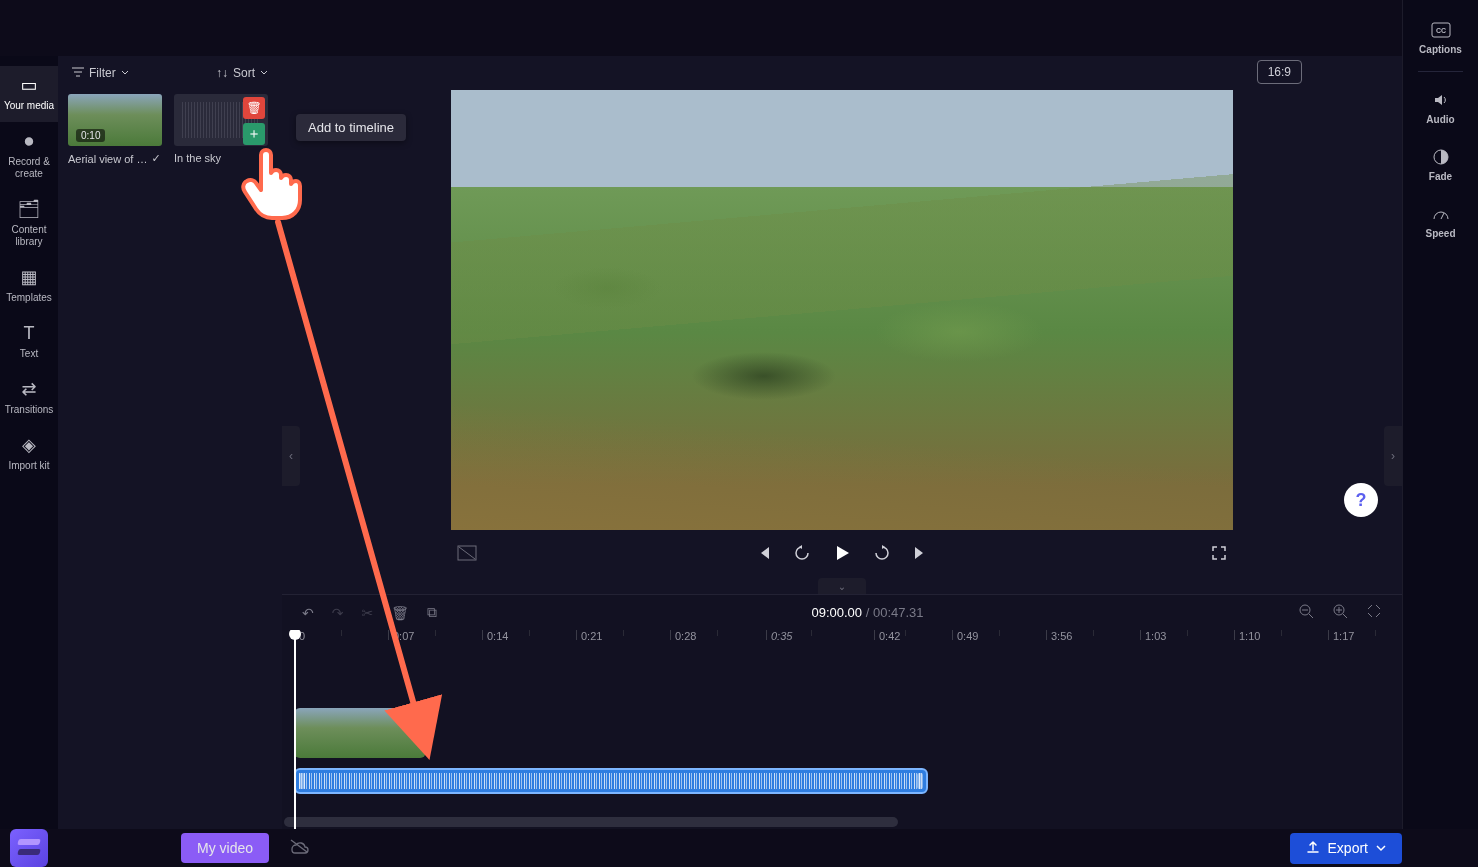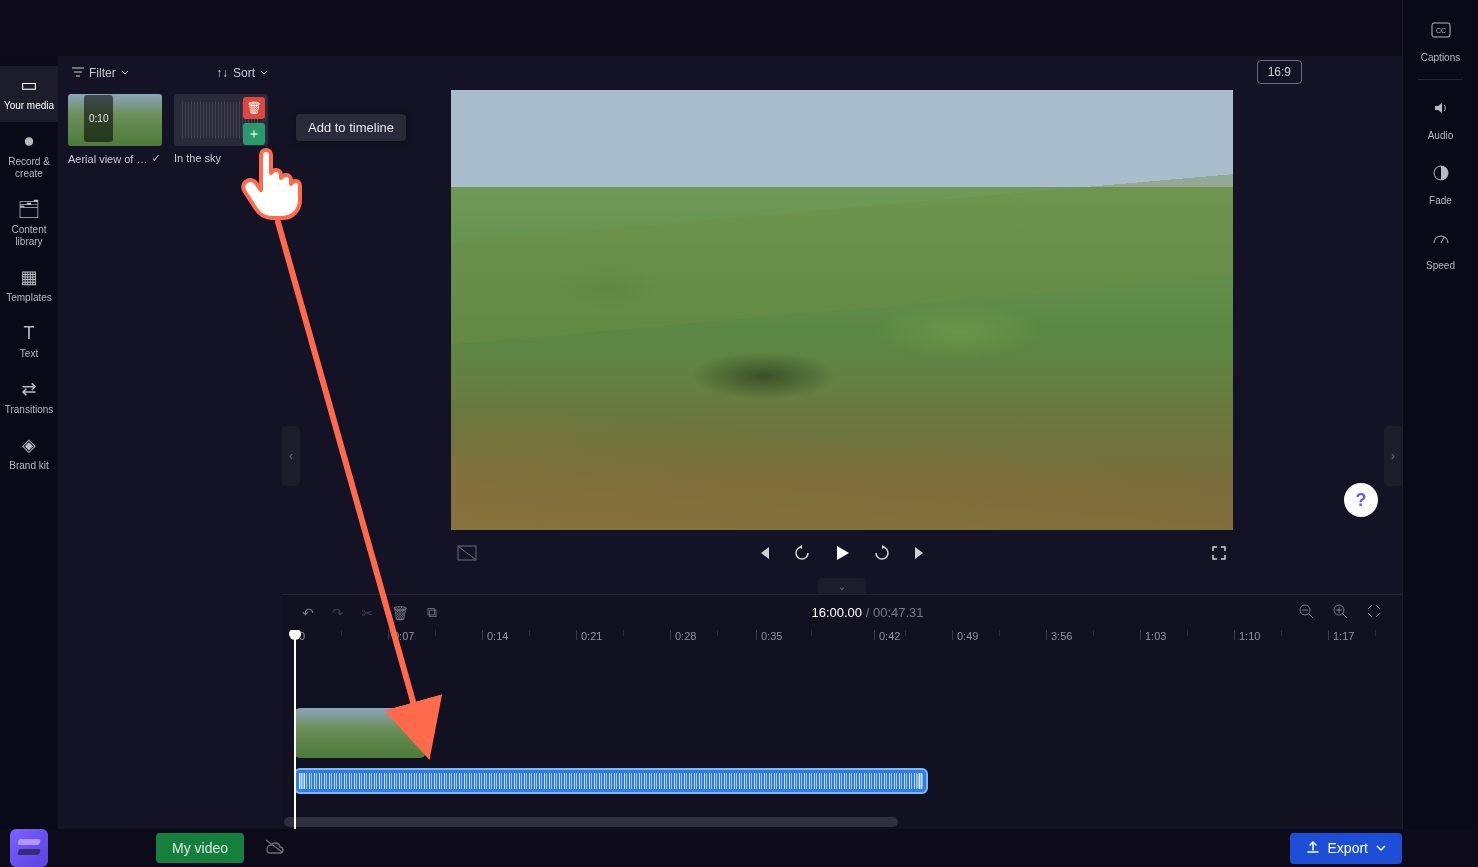--- a/index.html
+++ b/index.html
@@ -54,25 +54,25 @@
   position: relative;
   width: 200px;
   justify-content: center;
 }
 .import-btn .dd {
   position:absolute; right:0; top:0; bottom:0; width:30px;
   border-left:1px solid rgba(255,255,255,.15);
   display:flex; align-items:center; justify-content:center;
 }
 .title-btn {
-  background:#15803d;
+  background:#8b5cf6;
   border:none; color:#e5e5ea;
   padding:7px 16px; border-radius:4px;
   font-size:14px;
-  margin-left: 94px;
+  margin-left: 119px;
 }
 .nosync-icon { color:#6c6c7a; margin-left:6px; }
 .spacer { flex:1; }
 .export-btn {
   background:#1d4ed8; border:none; border-radius:4px;
   color:#fff; padding:7px 16px; font-size:14px;
   display:flex; align-items:center; gap:8px;
   margin-right: 62px;
 }
 .left-nav {
@@ -112,22 +112,22 @@
 .media-item { width:94px; }
 .media-thumb {
   width:94px; height:52px; border-radius:3px;
   background:#2a2a3a; position:relative;
   overflow:hidden;
 }
 .thumb-aerial {
   background: linear-gradient(180deg,#8aa5bb 0%, #6d8e5a 40%, #4b7a3a 100%);
 }
 .media-dur {
-  position:absolute; left:16px; bottom:4px;
-  background:rgba(0,0,0,.55); padding:18px 5px;
+  position:absolute; left:8px; bottom:4px;
+  background:rgba(0,0,0,.55); padding:1px 5px;
   font-size:10px; border-radius:3px;text-align:right;
 }
 .media-label { font-size:11px; color:#c9c9d0; margin-top:6px;
   display:flex; align-items:center; gap:4px;
   white-space:nowrap; overflow:hidden; text-overflow:ellipsis; }
 .thumb-audio {
   background:#2a2a3a;
 }
 .waveform-mini {
   position:absolute; inset:8px;
@@ -278,22 +278,22 @@
   background:#2e2e3e; border-radius:5px;
 }
 .right-nav {
   grid-row:1 / -1; grid-column:4;
   background:#0a0918;
   display:flex; flex-direction:column; align-items:center;
   padding-top:10px; gap:2px;
   border-left:1px solid #1d1c2b;
 }
 .right-nav .nav-item { display:flex; flex-direction:column; align-items:center;
-  gap:12px; color:#b9b9c2; font-size:10px;
-  width:100%; padding:10px 2px; text-align:center;}
+  gap:4px; color:#b9b9c2; font-size:10px;
+  width:100%; padding:10px 2px; text-align:center;font-weight:bold;}
 .right-nav hr { width:60%; border:none; border-top:1px solid #25253a; margin:4px 0 6px;}
 .help-fab{
   position:absolute; right:100px; bottom:350px;
   width:34px; height:34px; border-radius:50%;
   background:#fff; color:#5b5fef;
   display:flex; align-items:center; justify-content:center;
   font-weight:bold; font-size:18px;
   z-index:4;
 }
 svg.annot { position:absolute; pointer-events:none; z-index:10; }
@@ -349,21 +349,21 @@
     <div class="nav-item">
       <span class="nav-icon">T</span>
       <span>Text</span>
     </div>
     <div class="nav-item">
       <span class="nav-icon">⇄</span>
       <span>Transitions</span>
     </div>
     <div class="nav-item">
       <span class="nav-icon">◈</span>
-      <span>Brand kit</span>
+      <span>Import kit</span>
     </div>
   </div>
 
   <div class="media-panel">
     <div class="media-top">
       <div class="filter-btn">
         <span>
           <svg width="12" height="10" viewBox="0 0 12 10">
               <path d="M0 1h12M2 5h8M4 9h4" stroke="#c9c9d0" stroke-width="1.2"></path>
             </svg>
@@ -473,21 +473,21 @@
       <div class="bottom-collapse">⌄</div>
     </div>
 
     <div class="timeline-toolbar">
       <span class="tl-tool">↶</span>
       <span class="tl-tool dis">↷</span>
       <span class="tl-tool dis">✂</span>
       <span class="tl-tool">🗑</span>
       <span class="tl-tool">⧉</span>
       <div class="tl-time">
-        <span class="cur">16:00.00</span>
+        <span class="cur">09:00.00</span>
         <span class="tot"> / </span><span class="tot">00:47.31</span>
       </div>
       <span class="tl-tool">
         <svg width="16" height="16" viewBox="0 0 16 16">
             <circle cx="7" cy="7" r="5" stroke="#7a7a88" fill="none"></circle>
             <line x1="11" y1="11" x2="15" y2="15" stroke="#7a7a88"></line>
             <line x1="4" y1="7" x2="10" y2="7" stroke="#7a7a88"></line>
           </svg>
       </span>
       <span class="tl-tool">
@@ -510,21 +510,21 @@
           <div class="tick" style="left: 12px;">0</div>
           <div class="tick minor" style="left: 59px;"></div>
           <div class="tick" style="left: 106px;">0:07</div>
           <div class="tick minor" style="left: 153px;"></div>
           <div class="tick" style="left: 200px;">0:14</div>
           <div class="tick minor" style="left: 247px;"></div>
           <div class="tick" style="left: 294px;">0:21</div>
           <div class="tick minor" style="left: 341px;"></div>
           <div class="tick" style="left: 388px;">0:28</div>
           <div class="tick minor" style="left: 435px;"></div>
-          <div class="tick" style="left: 474px;">0:35</div>
+          <div class="tick" style="left: 484px; font-style: italic;">0:35</div>
           <div class="tick minor" style="left: 529px;"></div>
           <div class="tick" style="left: 544px; margin-left: 48px;">0:42</div>
           <div class="tick minor" style="left: 623px;"></div>
           <div class="tick" style="left: 670px;">0:49</div>
           <div class="tick minor" style="left: 717px;"></div>
           <div class="tick" style="left: 764px;">3:56</div>
           <div class="tick minor" style="left: 811px;"></div>
           <div class="tick" style="left: 858px;">1:03</div>
           <div class="tick minor" style="left: 905px;"></div>
           <div class="tick" style="left: 952px;">1:10</div>

